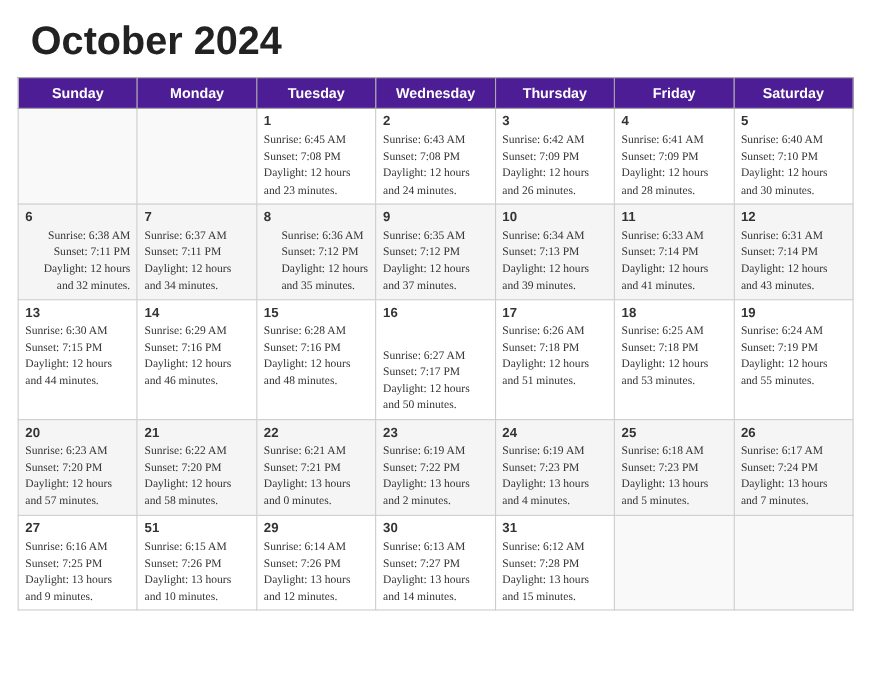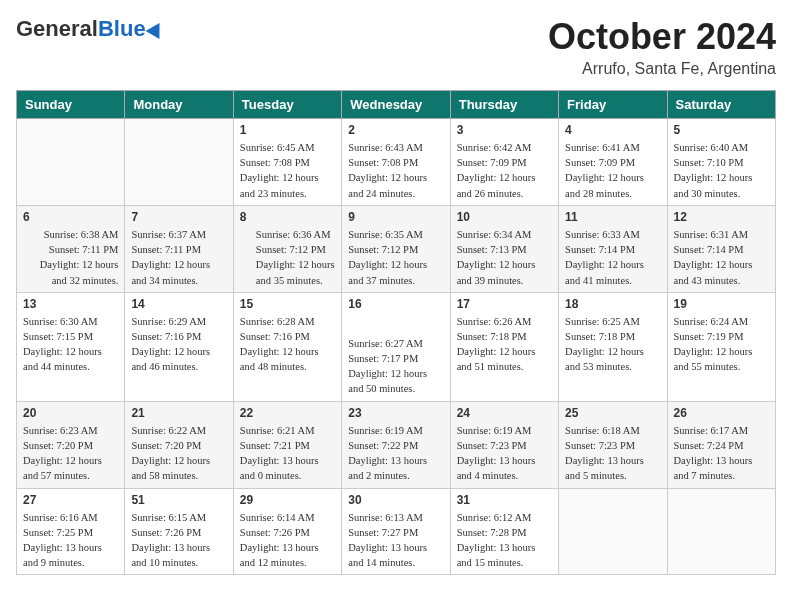--- a/index.html
+++ b/index.html
@@ -37,23 +37,23 @@
       border-bottom: 14px solid #1a6abf;
       margin-left: 2px;
       transform: rotate(30deg);
     }
     .title-section { text-align: right; }
     .month-title { font-size: 36px; font-weight: bold; color: #222; margin-left: 12px; }
     .subtitle { font-size: 16px; color: #444; margin-top: 2px; }
 
     .calendar { width: 100%; border-collapse: collapse; }
     .calendar th {
-      background-color: #0f766e;
+      background-color: #4c1d95;
       color: #fff;
-      text-align: left;
+      text-align: center;
       padding: 6px 8px;
       font-size: 13px;
       border: 1px solid #aaa;
     }
     .calendar td {
       border: 1px solid #ccc;
       vertical-align: top;
       padding: 4px 6px;
       width: 14.28%;
       min-height: 80px;
@@ -64,30 +64,22 @@
     .calendar tr:nth-child(even) td { background: #f5f5f5; }
     .day-number { font-weight: bold; font-size: 12px; margin-bottom: 3px; }
     .day-info { font-size: 10.5px; line-height: 1.45; color: #333; font-family: Liberation Serif, serif; }
     .empty-cell { background: #f9f9f9 !important; }
     .calendar tr:last-child td { min-height: 70px; }
   </style>
 </head>
 <body>
 
 <div class="header">
-  <div class="logo">
-    <div class="logo-text">
-      <span class="logo-general">General</span>
-      <span class="logo-blue">Blue</span>
-      <div class="logo-triangle"></div>
-    </div>
-  </div>
   <div class="title-section">
     <div class="month-title">October 2024</div>
-    <div class="subtitle">Arrufo, Santa Fe, Argentina</div>
   </div>
 </div>
 
 <table class="calendar">
   <thead>
     <tr id="weekday-header">
     <th>Sunday</th>
         <th>Monday</th>
         <th>Tuesday</th>
         <th>Wednesday</th>

